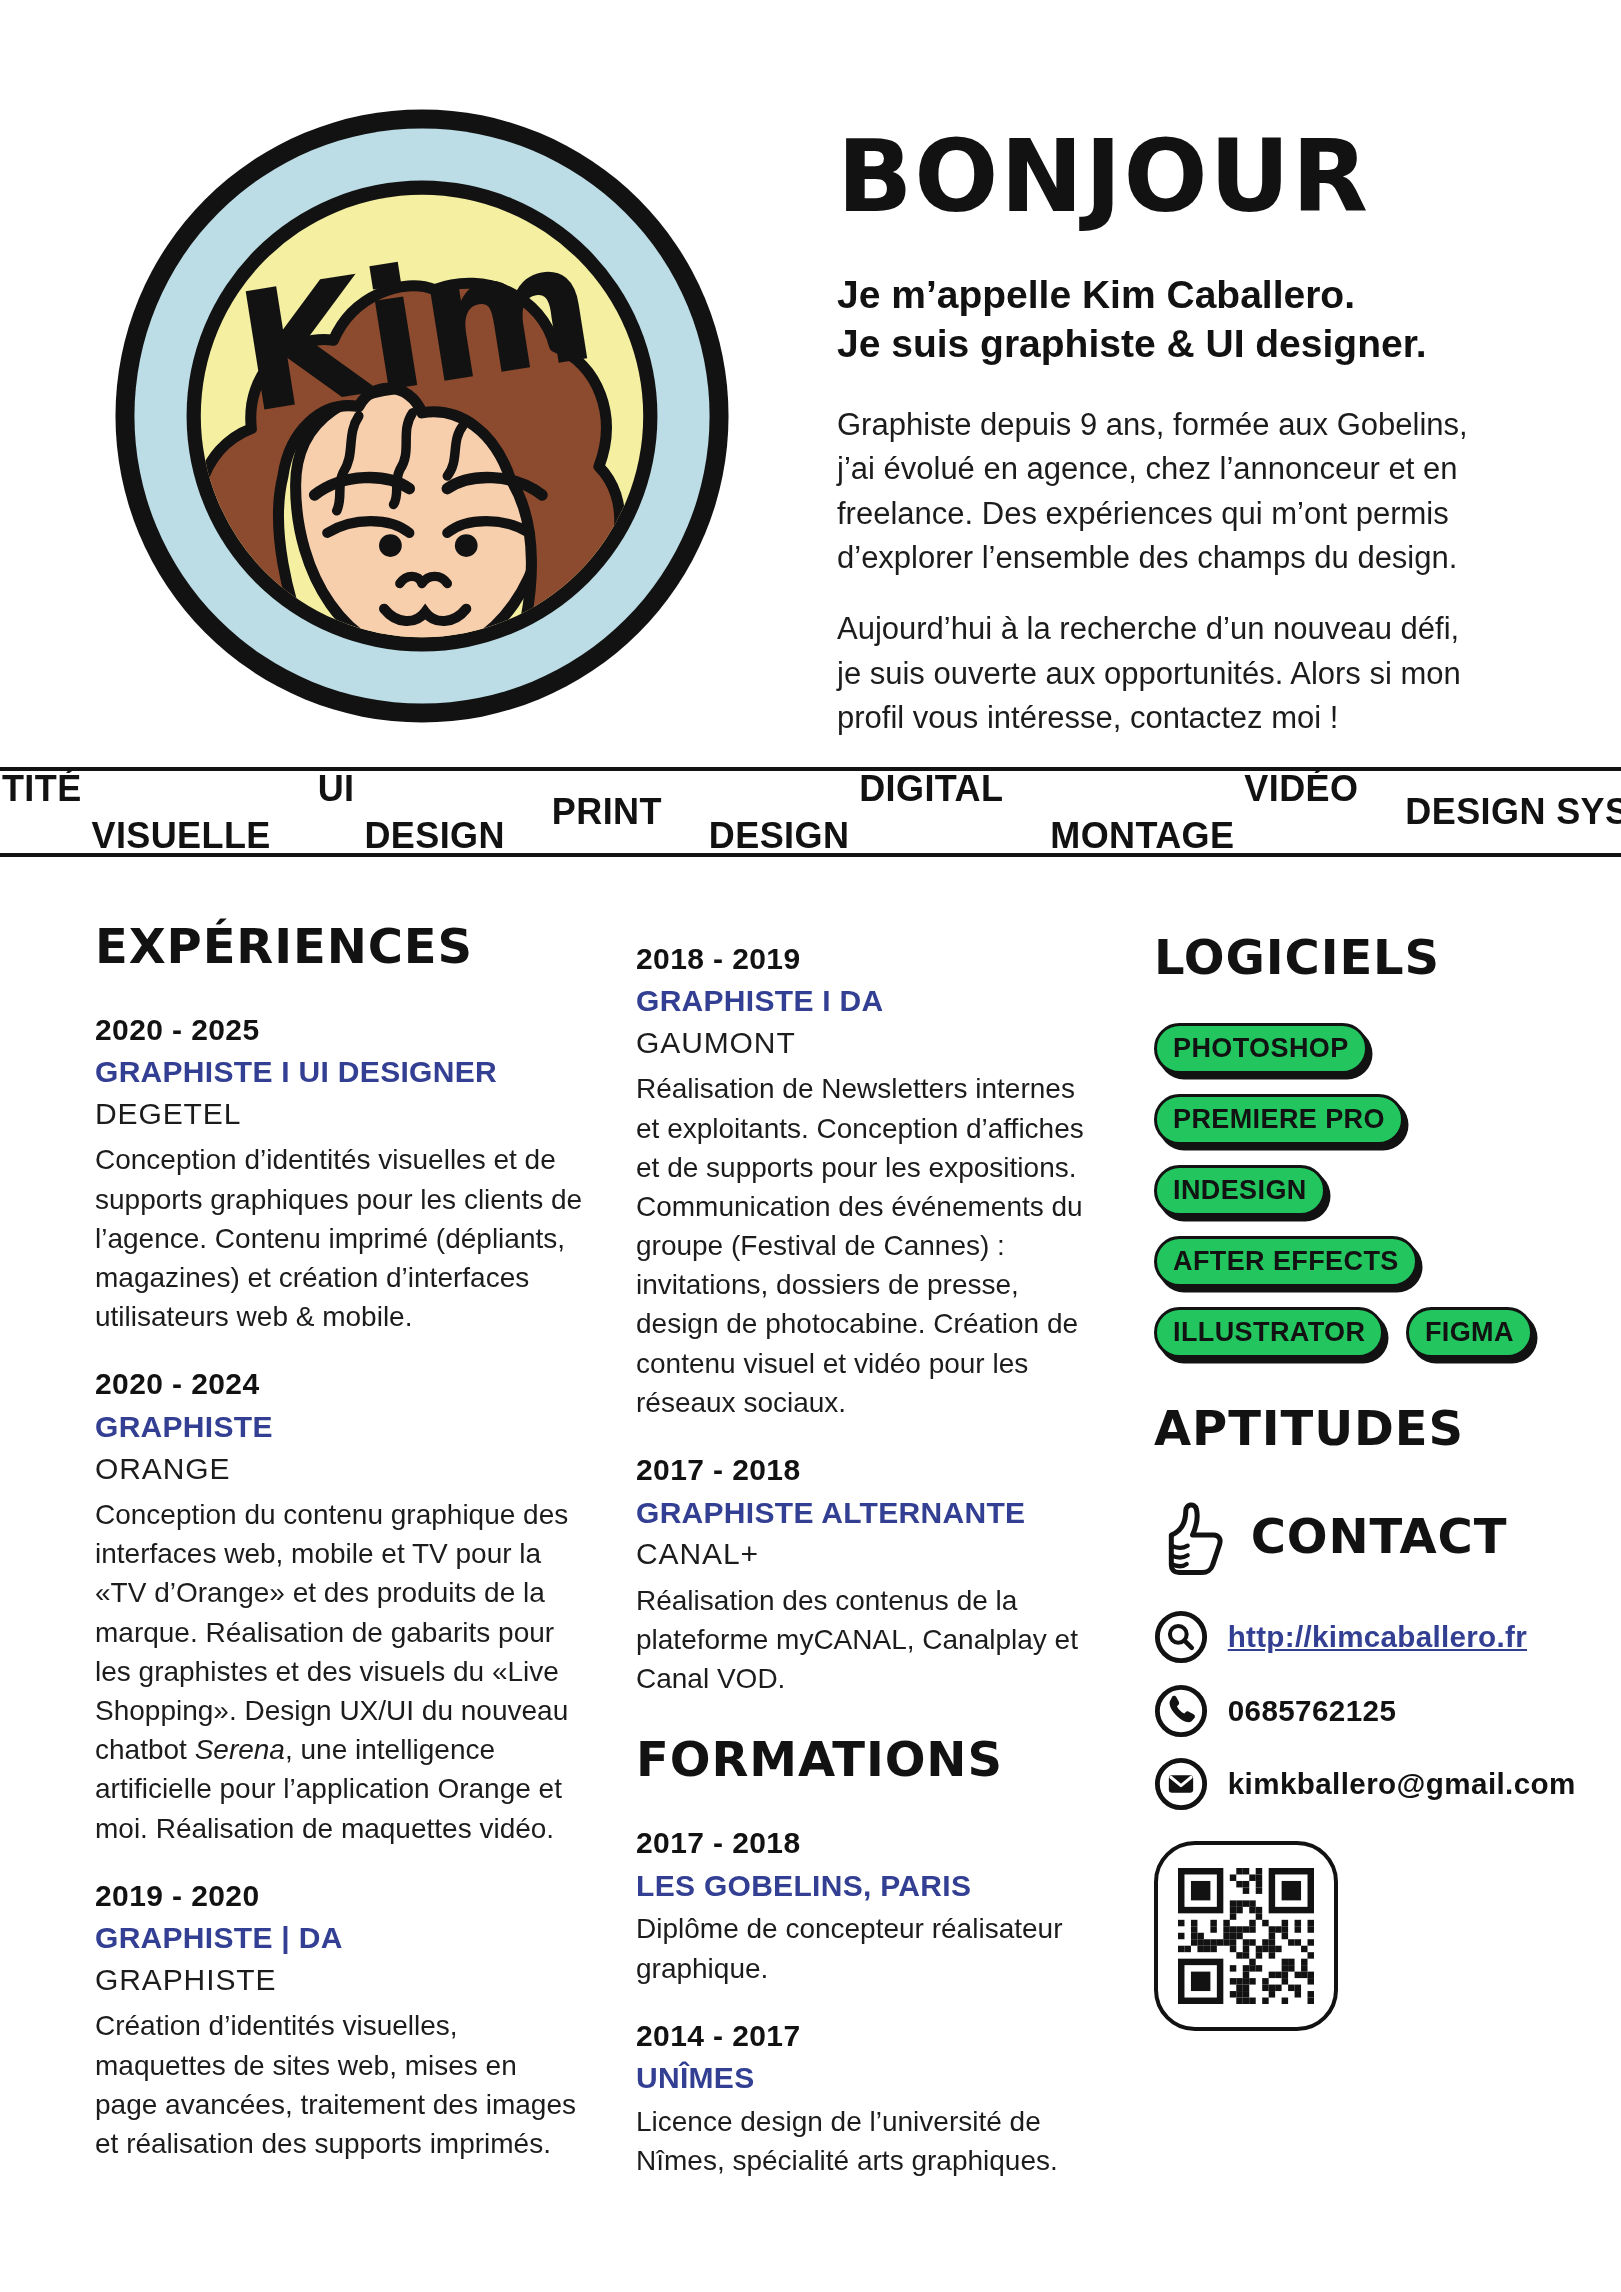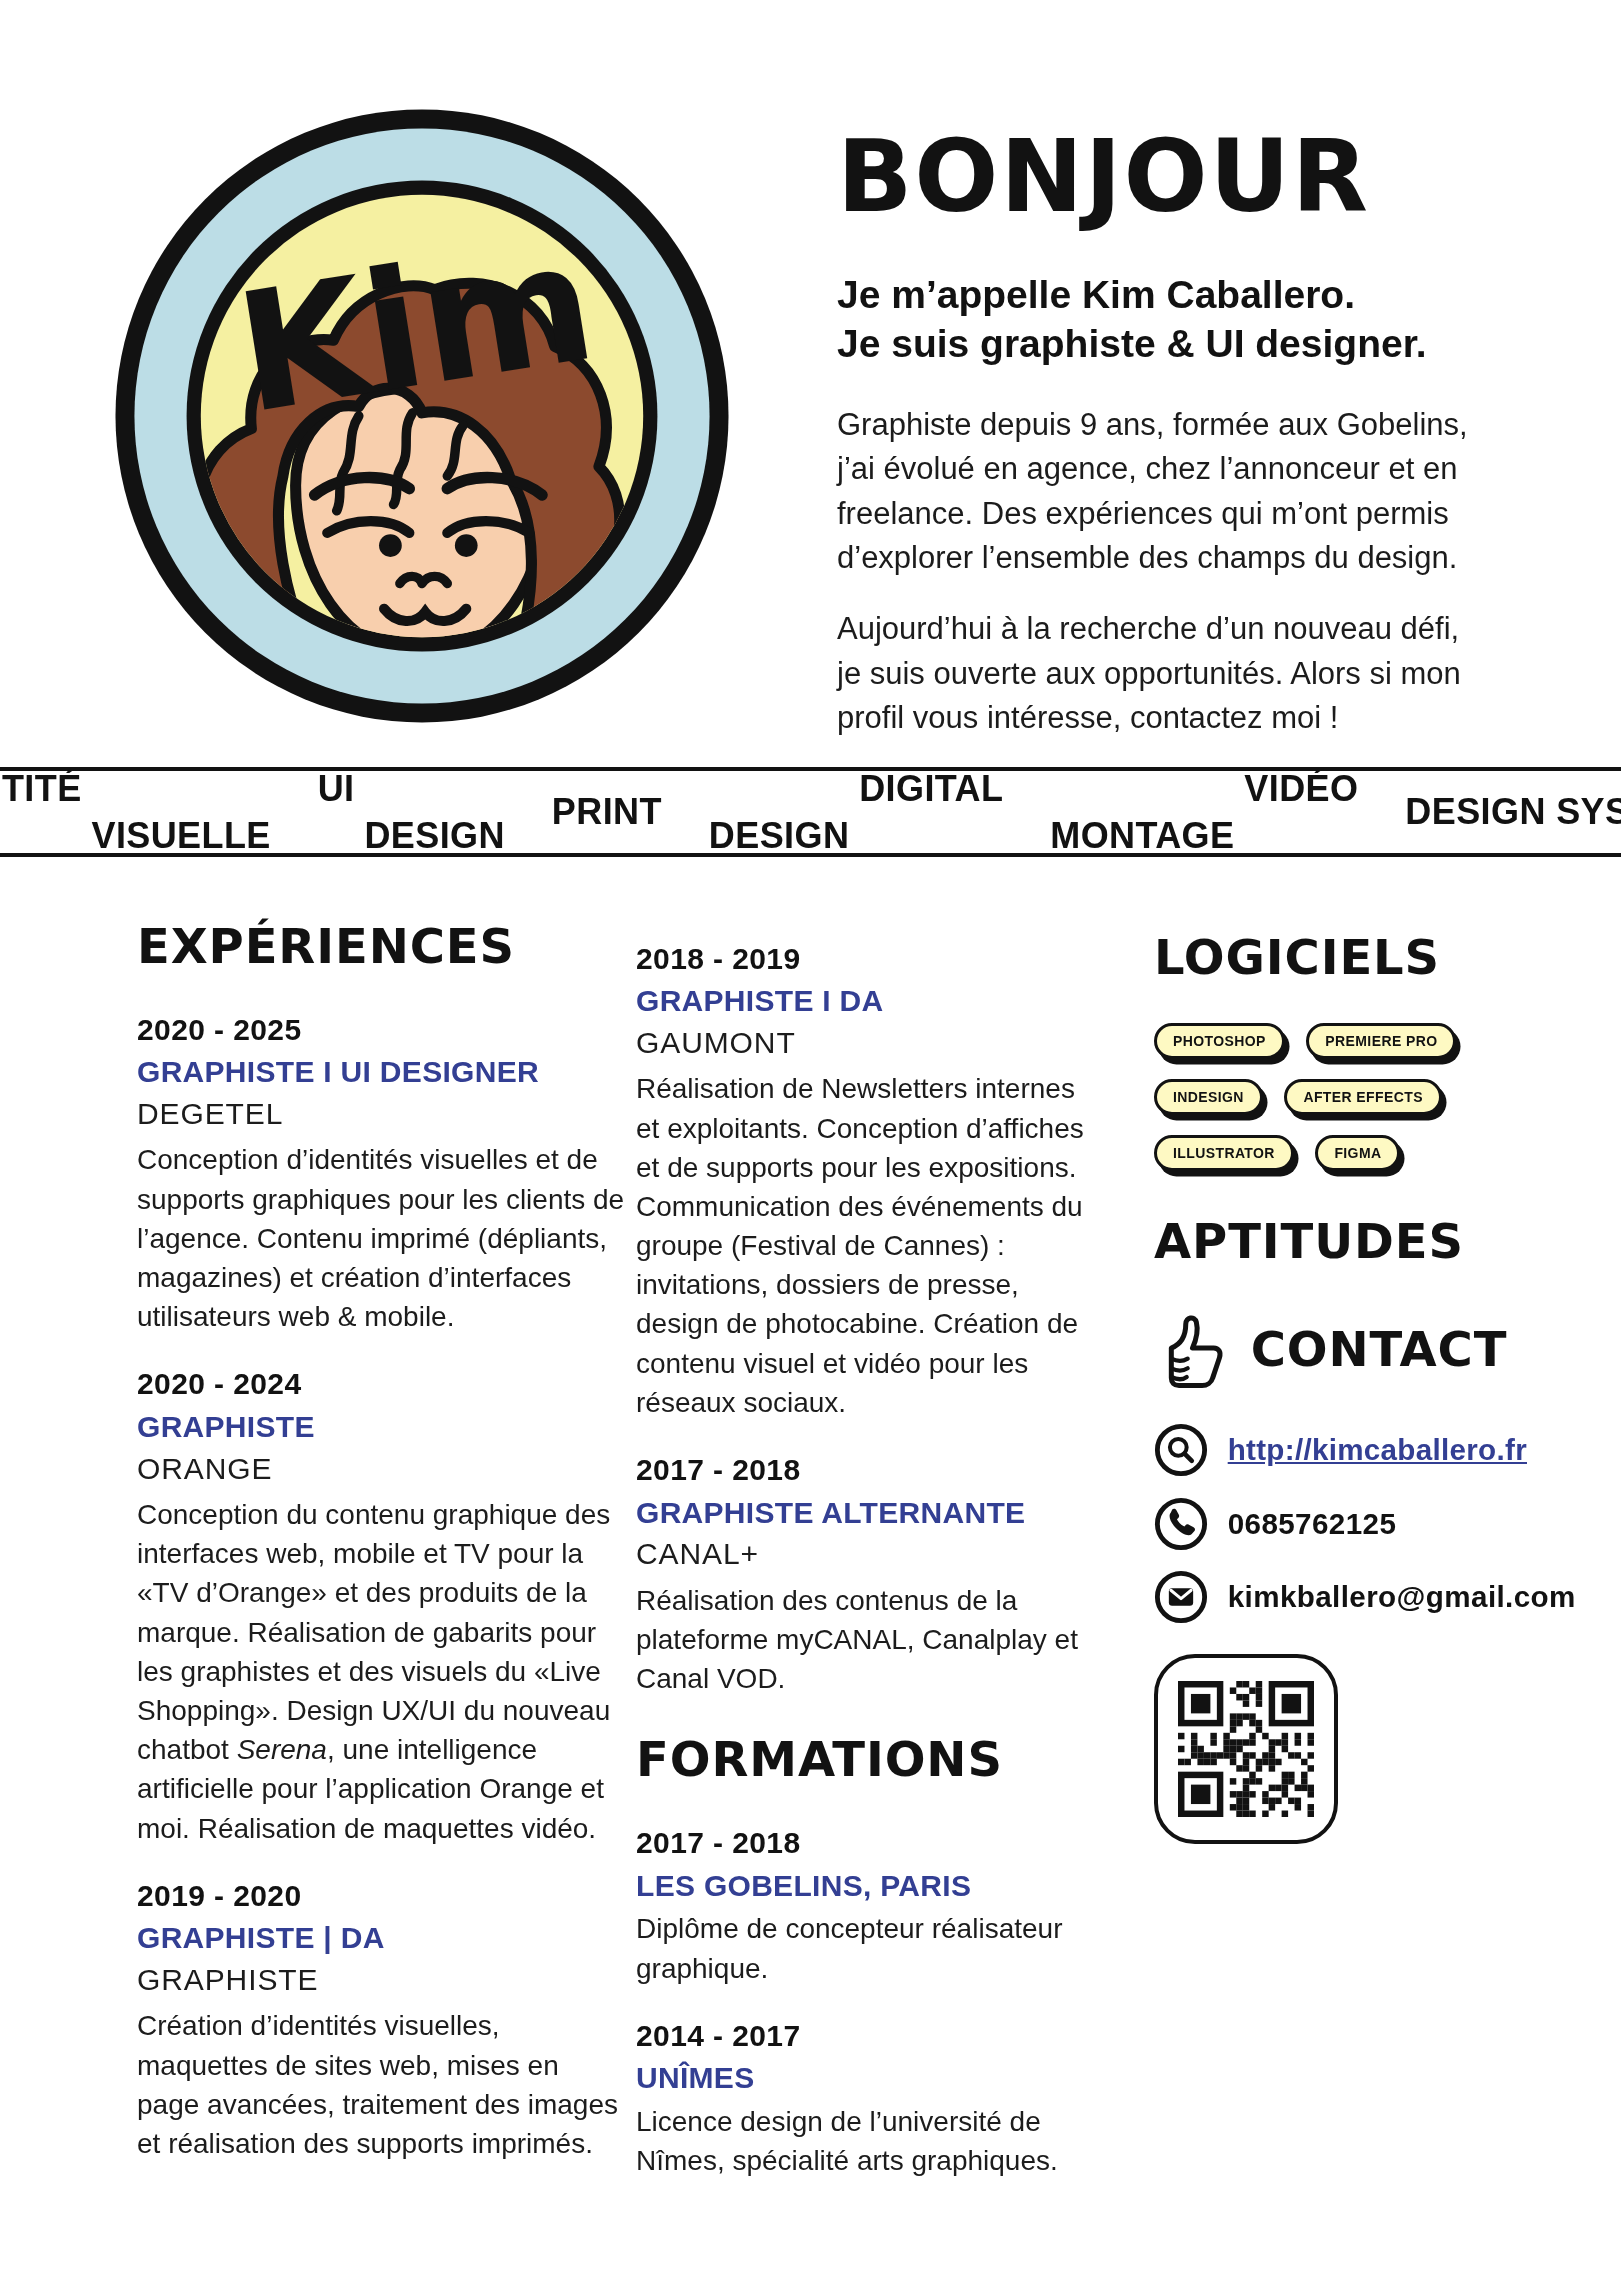--- a/index.html
+++ b/index.html
@@ -29,42 +29,42 @@
     position: absolute; top: 767px; left: 0; width: 1621px; height: 90px;
     border-top: 4.5px solid #121212; border-bottom: 4.5px solid #121212;
     display: flex; align-items: center; justify-content: center; gap: 47px;
     font-size: 36px; color: #121212; background: #fff;
   }
   .skill { display: flex; gap: 9.9px; white-space: nowrap; letter-spacing: 0.4px; }
   .skill .b { font-weight: 800; }
   .skill .l { font-weight: 700; margin-top: 47px; }
   
   .col { position: absolute; top: 921px; }
-  .col-1 { left: 95px; width: 491px; margin-left: 42px; }
+  .col-1 { left: 95px; width: 491px; }
   .col-2 { left: 636px; width: 469px; padding-top: 19.7px; }
   .col-3 { left: 1154px; width: 432px; padding-top: 10.7px; }
   h2.section {
     font-family: "DejaVu Sans", sans-serif;
     font-size: 48px; font-weight: 900; letter-spacing: 0.9px;
     margin: 0 0 39px 0; color: #121212; line-height: 1.08;
   }
   .col-2 h2.section { margin-top: 36px; }
   .entry { margin: 0 0 30px 0; }
   .entry .dates { font-size: 30px; font-weight: 800; letter-spacing: 0.4px; line-height: 1.18; margin-bottom: 7.2px; color: #121212; }
   .entry .role { font-size: 30px; font-weight: 800; letter-spacing: 0.3px; line-height: 1.18; margin-bottom: 6.3px; color: #333f93; }
   .entry .company { font-size: 30px; font-weight: 400; letter-spacing: 0.9px; line-height: 1.18; margin-bottom: 9px; color: #1c1c1c; }
   .entry .desc { font-size: 28px; line-height: 1.40; margin: 0; color: #1c1c1c; }
   .entry .desc em { font-style: italic; }
   
   .badges { display: flex; flex-wrap: wrap; gap: 19.7px 21.5px; margin: 0 0 45px 0; }
   .badge {
     border: 3.6px solid #121212; border-radius: 39px;
     box-shadow: 4.5px 5.4px 0 #121212;
-    padding: 7.2px 16px; font-size: 14px; font-weight: 800; letter-spacing: 0.4px;
-    white-space: nowrap; color: #121212; background: #fef9c3;
+    padding: 7.2px 16px; font-size: 27px; font-weight: 800; letter-spacing: 0.4px;
+    white-space: nowrap; color: #121212; background: #22c55e;
   }
   .aptitudes-desc { font-size: 30px; line-height: 1.42; margin: 0 0 23px 0; color: #1c1c1c; }
   
   .contact-head { display: flex; align-items: center; gap: 19.7px; margin: 0 0 30px 0; }
   .contact-head h2.section { margin: 0; }
   .thumb-icon svg { width: 77px; height: 86px; display: block; }
   .contact-row { display: flex; align-items: center; gap: 19.7px; margin-bottom: 19.7px; }
   .c-icon { width: 54px; height: 54px; flex: 0 0 auto; }
   .c-icon svg { width: 100%; height: 100%; display: block; }
   .contact-link { color: #333f93; font-weight: 800; font-size: 29.6px; text-decoration: underline; letter-spacing: 0.3px; }

